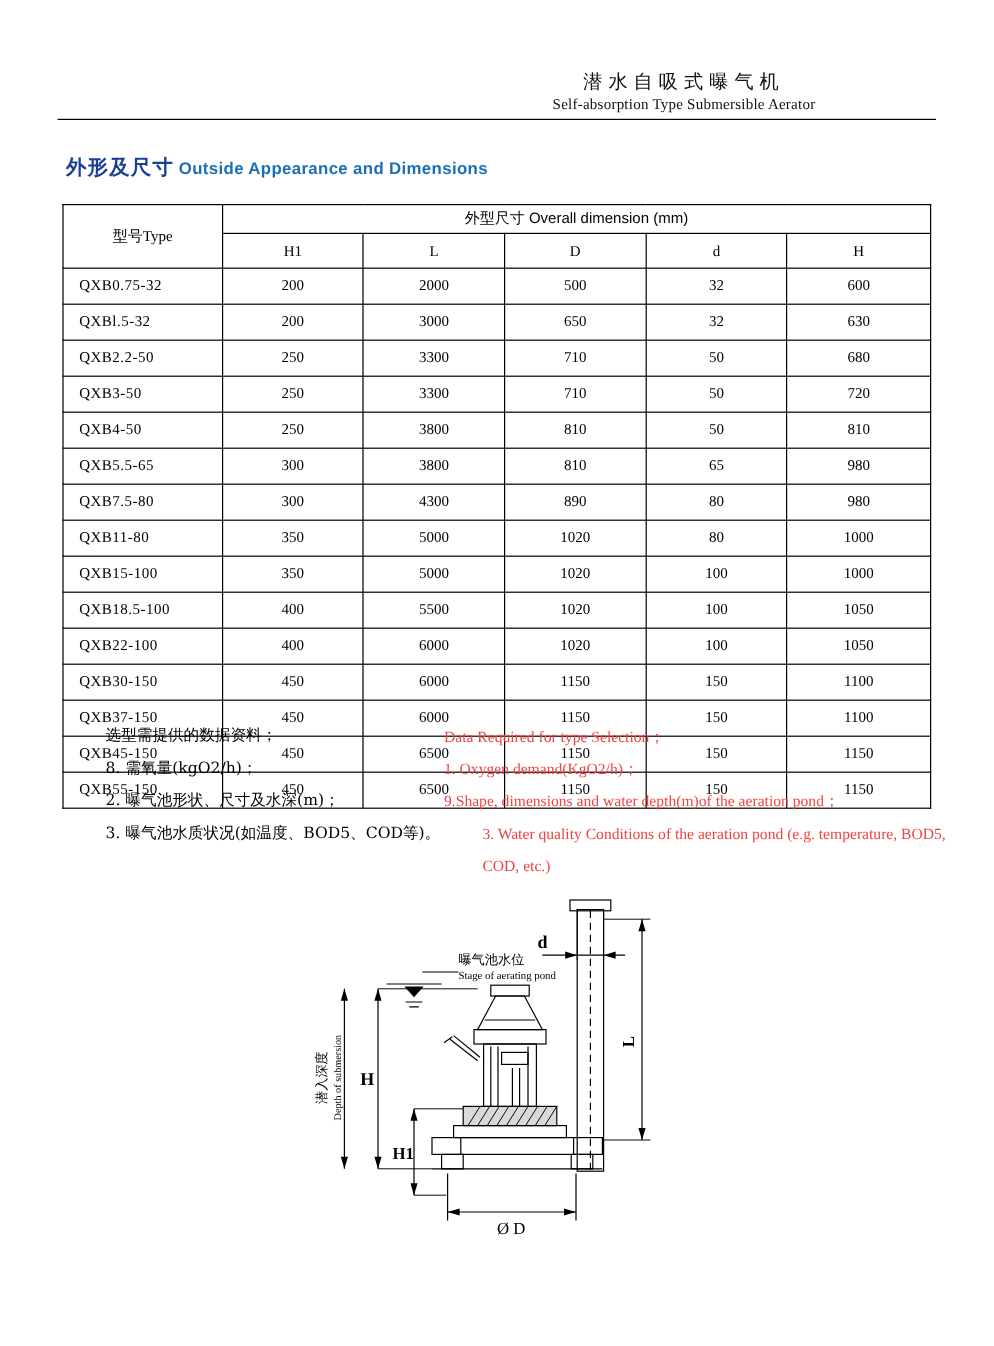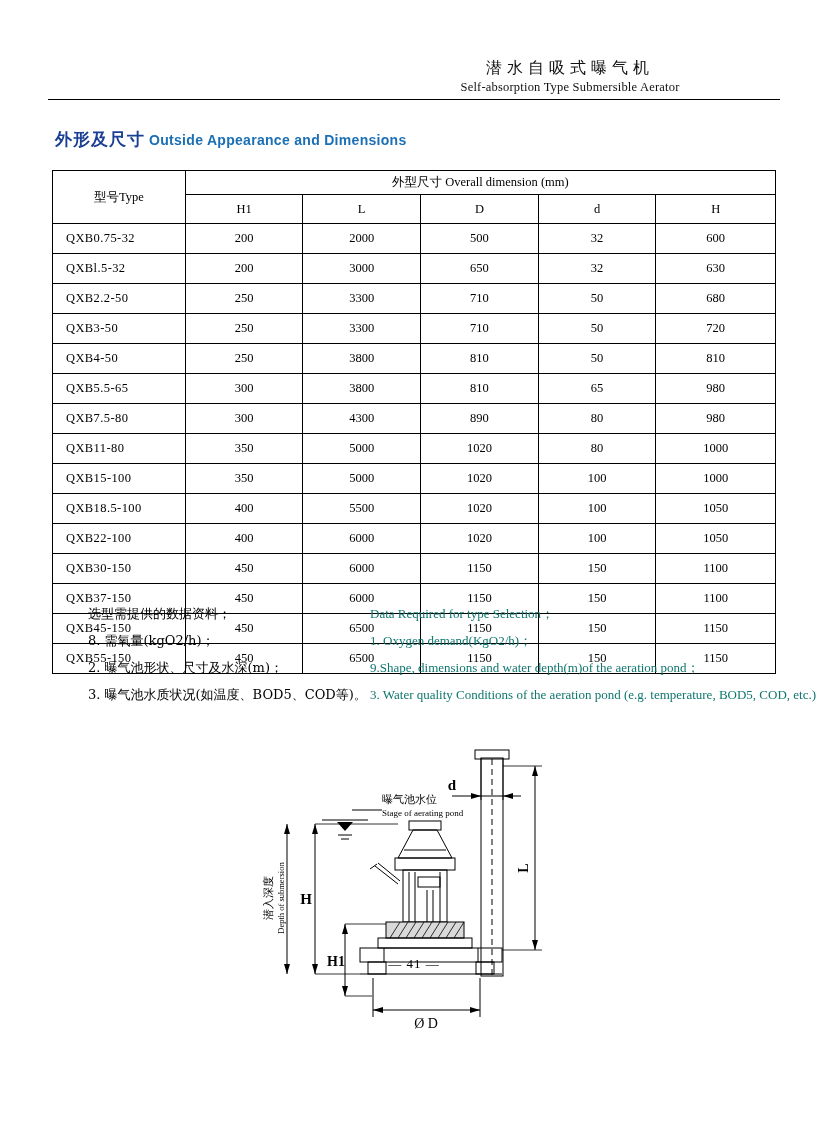--- a/index.html
+++ b/index.html
@@ -95,21 +95,21 @@
     font-family: "Liberation Serif", serif;
   }
   table.dims th.h-type {
     width: 132px;
     height: 42px;
     font-family: Liberation Serif, serif;
     font-size: 12.5px;
   }
   table.dims th.h-overall {
     height: 21px;
-    font-family: Liberation Serif, serif;
+    font-family: Liberation Sans, sans-serif;
     font-size: 12.5px;
   }
   table.dims th.sub {
     height: 26px;
     font-size: 12.5px;
   }
   table.dims td {
     height: 27px;
     font-size: 12.5px;
   }
@@ -136,24 +136,24 @@
     font-family: "DejaVu Serif", serif;
     font-size: 13px;
     line-height: 27px;
     color: #000;
   }
   .notes-col.en {
     width: 448px;
     font-family: "Liberation Serif", serif;
     font-size: 13px;
     line-height: 27px;
-    color: #0f766e;
+    color: #ef4444;
   }
   .notes-col .line { white-space: nowrap; }
-  .notes-col.en .line.wrap { white-space: normal; }
+  .notes-col.en .line.wrap { white-space: normal; margin-left: 32px; }
 
   
   .drawing {
     position: absolute;
     top: 738px;
     left: 0;
     width: 828px;
     height: 320px;
   }
 
@@ -439,14 +439,13 @@
       <text x="284" y="160" font-size="8.5" transform="rotate(-90 284 160)" text-anchor="middle">Depth of submersion</text>
 
       <text x="306" y="166" font-size="15" font-weight="bold" text-anchor="middle">H</text>
       <text x="336" y="228" font-size="14" font-weight="bold" text-anchor="middle">H1</text>
       <text x="528" y="130" font-size="14" font-weight="bold" text-anchor="middle" transform="rotate(-90 528 130)">L</text>
       <text x="452" y="52" font-size="15" font-weight="bold" text-anchor="middle">d</text>
       <text x="426" y="290" font-size="14" text-anchor="middle">Ø D</text>
     </svg>
   </div>
 
-  <div class="page-number">— 41 —</div>
 </div>
 
 </body></html>

